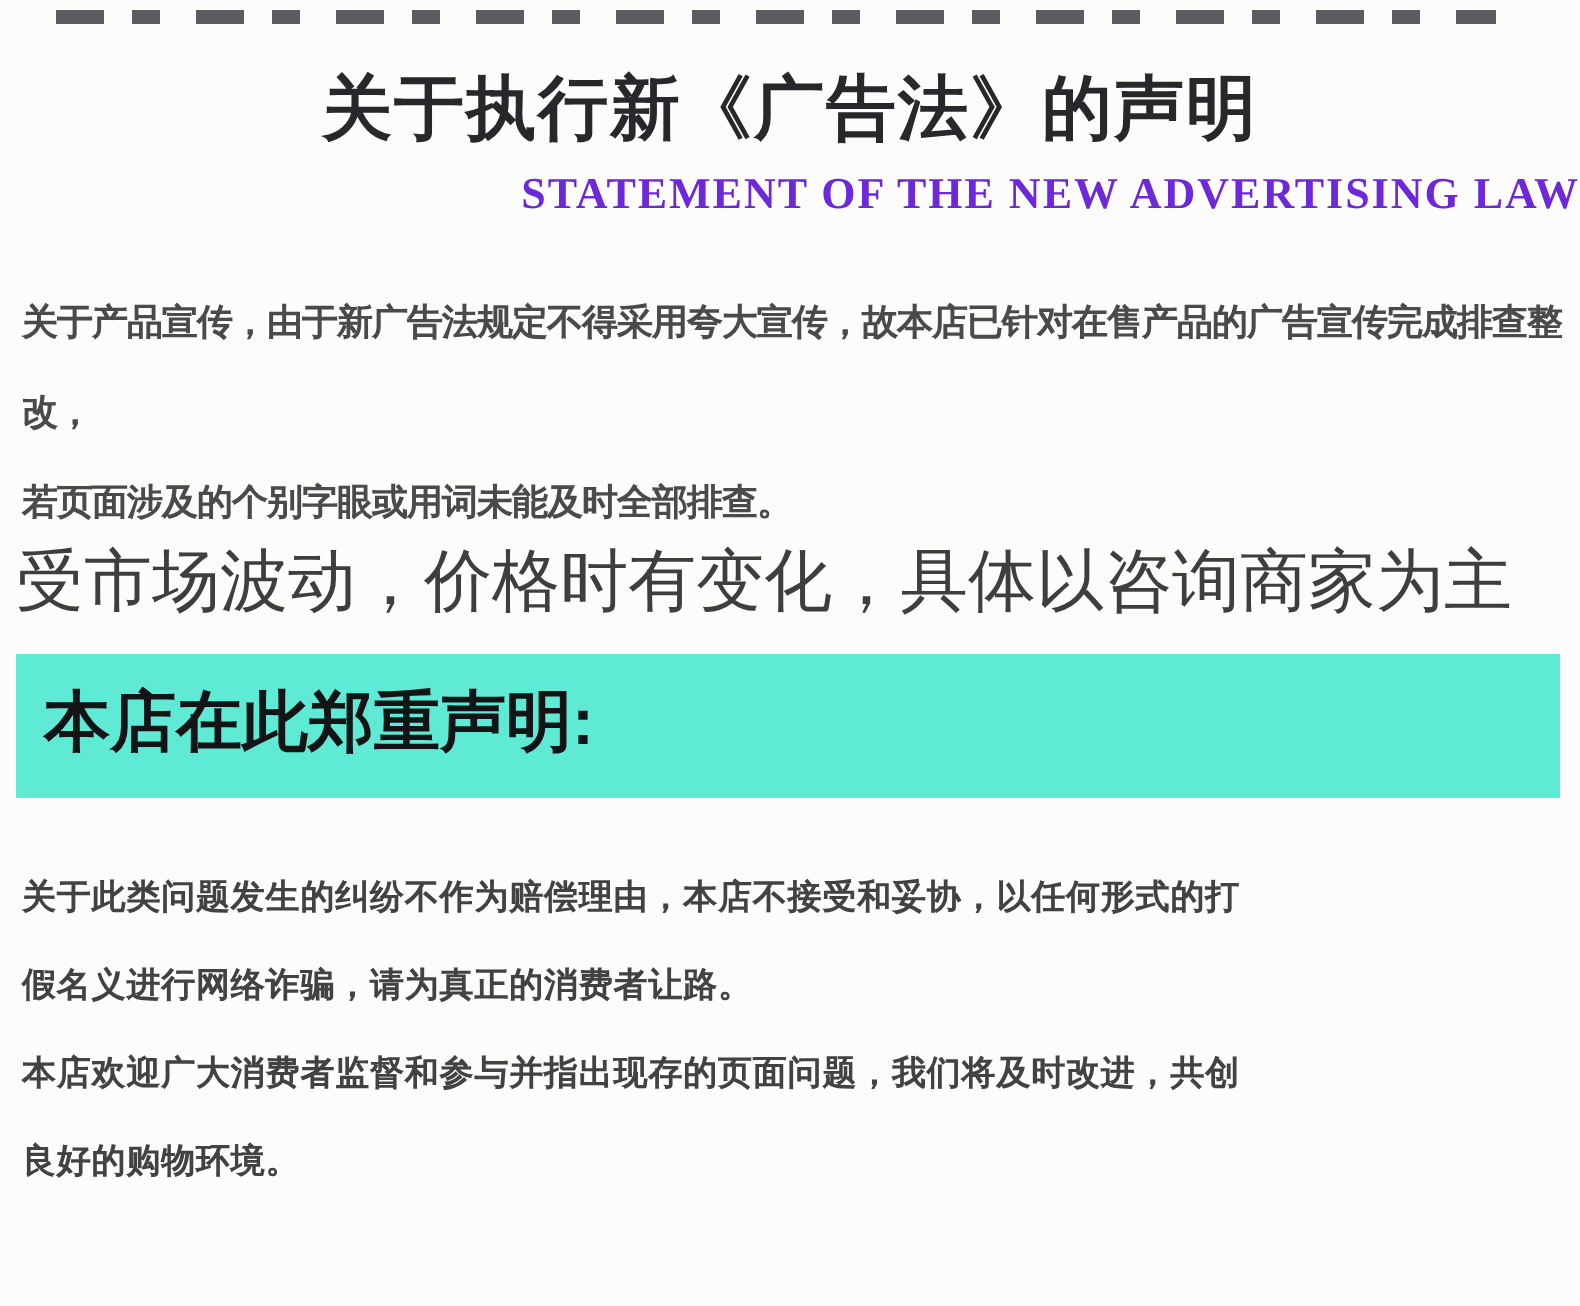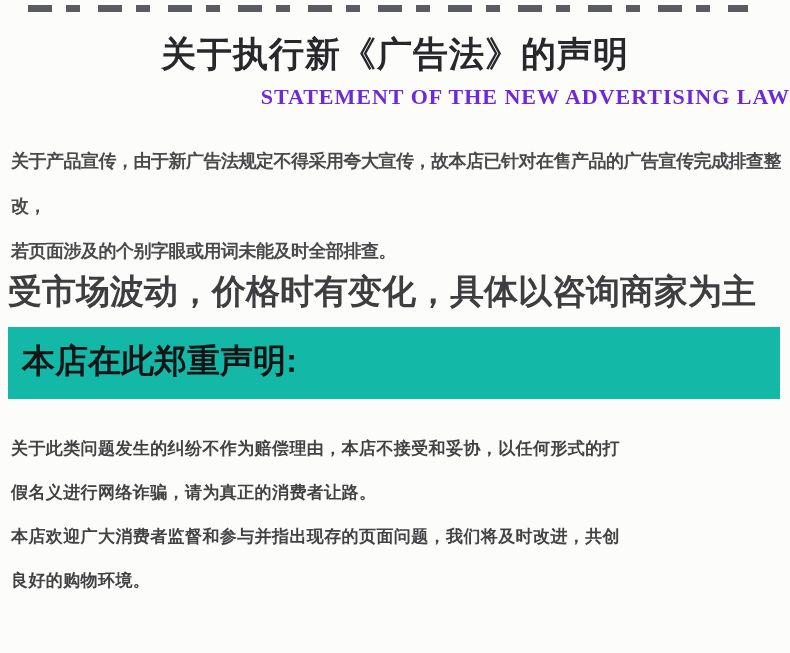--- a/index.html
+++ b/index.html
@@ -61,28 +61,28 @@
     line-height: 45px;
     letter-spacing: -0.5px;
     color: #4a4a4c;
   }
 
   .price-notice {
     margin: -4px 8px 0 8px;
     font-family: "Liberation Sans", sans-serif;
     font-size: 34px;
     line-height: 42px;
-    font-weight: bold;
+    font-weight: normal;
     color: #3e3e40;
     white-space: nowrap;
   }
 
   .declaration-box {
     margin: 15px 10px 0 8px;
-    background: #14b8a6;
+    background: #5eead4;
     padding: 10px 12px 14px 14px;
   }
 
   .declaration-heading {
     font-family: "Liberation Sans", sans-serif;
     font-size: 33px;
     line-height: 48px;
     font-weight: bold;
     color: #141416;
     white-space: nowrap;

